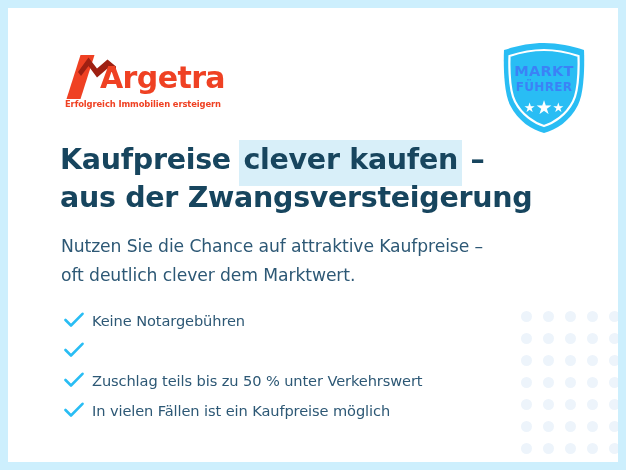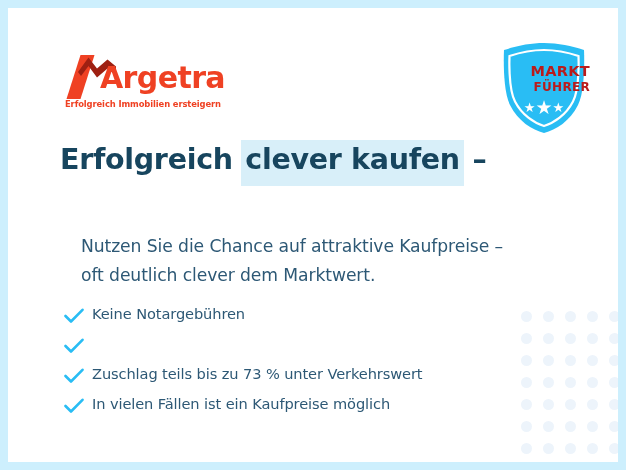--- a/index.html
+++ b/index.html
@@ -107,22 +107,22 @@
     top: 33px;
     width: 92px;
     height: 94px;
   }
   .badge svg { display: block; }
   .badge-text {
     position: absolute;
     left: 0;
     top: 22px;
     width: 92px;
-    text-align: right;
-    color: #b91c1c;
+    text-align: center;
+    color: #3b82f6;
     font-family: "DejaVu Sans", sans-serif;
     font-weight: 700;
   }
   .badge-line1 { font-size: 14.5px; letter-spacing: 0.3px; line-height: 16px; }
   .badge-line2 { font-size: 12px; letter-spacing: 0.3px; line-height: 17px; }
   .badge-stars {
     position: absolute;
     left: 0;
     top: 60px;
     width: 92px;
@@ -162,31 +162,32 @@
     left: 53px;
     top: 224px;
     width: 520px;
     font-family: "DejaVu Sans", sans-serif;
     font-size: 17.2px;
     font-weight: 400;
     line-height: 29px;
     color: #2d5875;
     letter-spacing: -0.1px;
   }
-  .sh-line { white-space: nowrap; margin-left: 20px; }
+  .sh-line { white-space: nowrap; }
 
   
   .checklist {
     position: absolute;
     left: 56px;
     top: 297px;
     width: 460px;
   }
   .check-item {
     display: flex;
+    align-items: center;
     height: 30px;
   }
   .check-icon {
     flex: 0 0 auto;
     width: 28px;
     height: 22px;
     display: flex;
     align-items: center;
     justify-content: flex-start;
   }
@@ -264,21 +265,22 @@
       <div class="badge-text">
         <div class="badge-line1">MARKT</div>
         <div class="badge-line2">FÜHRER</div>
       </div>
       <div class="badge-stars">
         <span>★</span><span class="big">★</span><span>★</span>
       </div>
     </div>
 
     <div class="headline">
-      <div class="hl-line"><span>Erfolgreich </span><span class="hl-mark">clever kaufen</span><span> –</span></div>
+      <div class="hl-line"><span>Kaufpreise </span><span class="hl-mark">clever kaufen</span><span> –</span></div>
+      <div class="hl-line">aus der Zwangsversteigerung</div>
     </div>
 
     <div class="subhead">
       <div class="sh-line">Nutzen Sie die Chance auf attraktive Kaufpreise –</div>
       <div class="sh-line">oft deutlich clever dem Marktwert.</div>
     </div>
 
     <div class="checklist">
 
       <div class="check-item">
@@ -297,21 +299,21 @@
           </svg>
         </span>
       </div>
 
       <div class="check-item">
         <span class="check-icon">
           <svg width="20" height="16" viewBox="0 0 20 16" xmlns="http://www.w3.org/2000/svg">
             <path d="M1.5 8 L7 13.5 L18.5 1.8" fill="none" stroke="#29bdf4" stroke-width="2.6" stroke-linecap="round" stroke-linejoin="round"></path>
           </svg>
         </span>
-        <span class="check-label">Zuschlag teils bis zu 73 % unter Verkehrswert</span>
+        <span class="check-label">Zuschlag teils bis zu 50 % unter Verkehrswert</span>
       </div>
 
       <div class="check-item">
         <span class="check-icon">
           <svg width="20" height="16" viewBox="0 0 20 16" xmlns="http://www.w3.org/2000/svg">
             <path d="M1.5 8 L7 13.5 L18.5 1.8" fill="none" stroke="#29bdf4" stroke-width="2.6" stroke-linecap="round" stroke-linejoin="round"></path>
           </svg>
         </span>
         <span class="check-label">In vielen Fällen ist ein Kaufpreise möglich</span>
       </div>

